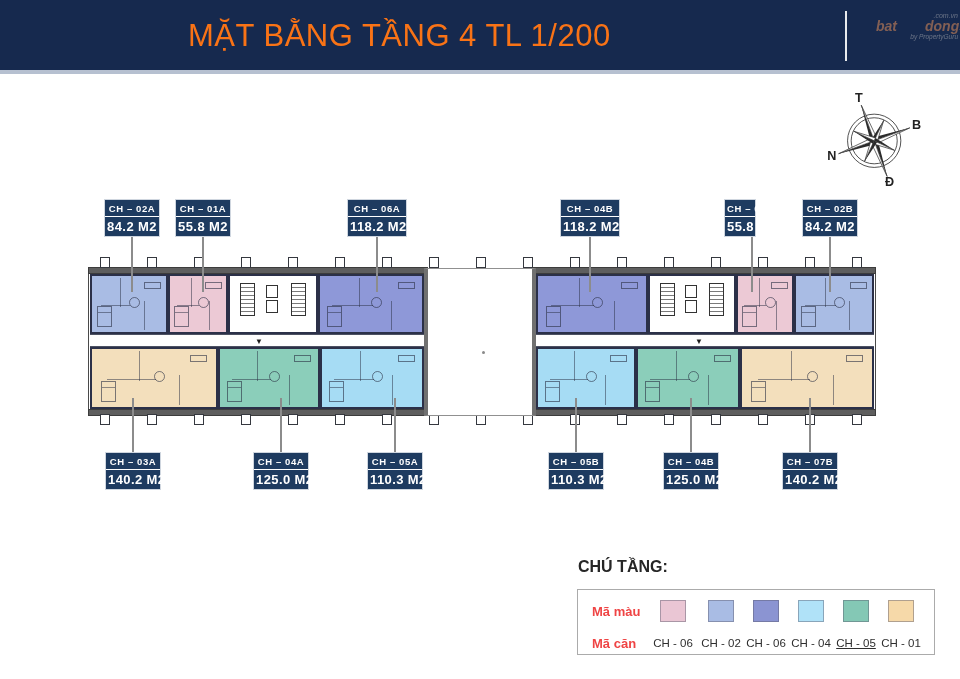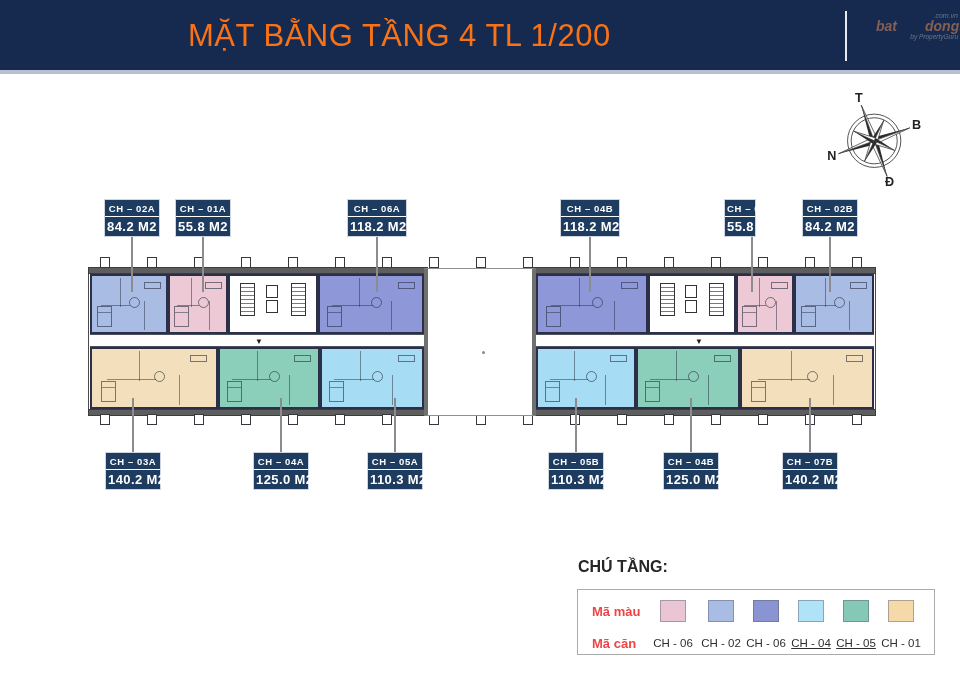--- a/index.html
+++ b/index.html
@@ -367,20 +367,20 @@
   <div class="legend-lab" style="left:592px;top:604px;">Mã màu</div>
   <div class="legend-lab" style="left:592px;top:636px;">Mã căn</div>
   <div id="legend-items">
       <div class="swatch" style="left: 660px; top: 600px; background: rgb(234, 198, 212);"></div>
       <div class="lg-code" style="left: 650px; top: 637px;">CH - 06</div>
       <div class="swatch" style="left: 708px; top: 600px; background: rgb(169, 188, 228);"></div>
       <div class="lg-code" style="left: 698px; top: 637px;">CH - 02</div>
       <div class="swatch" style="left: 753px; top: 600px; background: rgb(139, 148, 210);"></div>
       <div class="lg-code" style="left: 743px; top: 637px;">CH - 06</div>
       <div class="swatch" style="left: 798px; top: 600px; background: rgb(176, 226, 248);"></div>
-      <div class="lg-code" style="left: 788px; top: 637px; text-decoration: underline;">CH - 04</div>
+      <div class="lg-code" style="left: 788px; top: 637px;">CH - 04</div>
       <div class="swatch" style="left: 843px; top: 600px; background: rgb(132, 200, 181);"></div>
       <div class="lg-code" style="left: 833px; top: 637px; text-decoration: underline;">CH - 05</div>
       <div class="swatch" style="left: 888px; top: 600px; background: rgb(246, 217, 169);"></div>
       <div class="lg-code" style="left: 878px; top: 637px;">CH - 01</div>
     </div>
 
 </div>
 
 </body></html>

